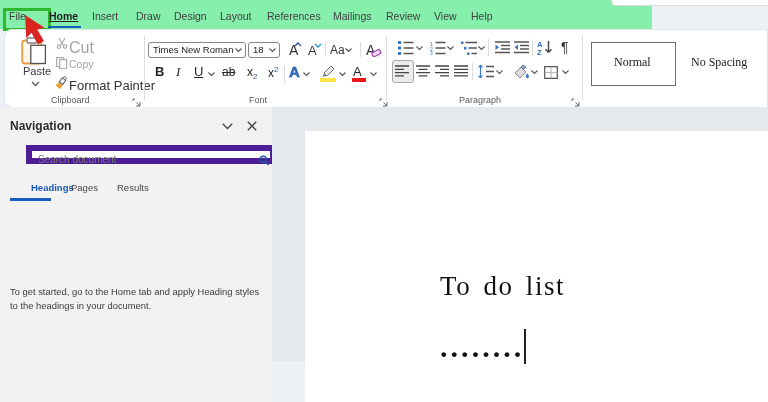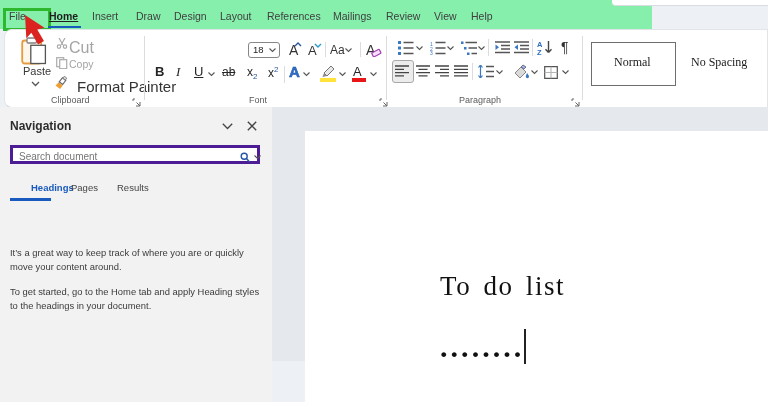--- a/index.html
+++ b/index.html
@@ -15,22 +15,22 @@
 
 #ribbon{position:absolute;left:4px;top:29px;width:764px;height:79px;background:#fff;
   box-sizing:border-box;border-radius:8px 0 0 8px;border:1px solid #e2e5e8;border-bottom-color:#d3d7db;}
 .sep{position:absolute;top:6px;width:1px;height:64px;background:#dadde0;}
 .glabel{position:absolute;top:65px;font-size:9px;color:#5b5b5b;}
 .launch{position:absolute;width:9px;height:9px;}
 .combo{position:absolute;background:#fff;border:1px solid #868686;border-radius:3px;height:14px;}
 
 #nav{position:absolute;left:0;top:107px;width:272px;height:295px;background:#f2f2f2;}
 #navtitle{position:absolute;left:10px;top:12px;font-size:12px;font-weight:700;color:#2d2d2d;}
-#searchbox{position:absolute;left:10px;top:38px;width:250px;height:19px;background:#fff;
-  border:3px solid #4c1d95;box-sizing:border-box;}
+#searchbox{position:absolute;left:26px;top:38px;width:250px;height:19px;background:#fff;
+  border:6px solid #4c1d95;box-sizing:border-box;}
 #searchtext{position:absolute;left:6px;top:3px;font-size:10px;color:#767676;}
 .navtab{position:absolute;top:75px;font-size:9.5px;color:#444;}
 .navp{position:absolute;left:10px;font-size:9.4px;color:#3b3b3b;line-height:14px;width:252px;}
 
 #docarea{position:absolute;left:272px;top:107px;width:496px;height:254px;background:#e5e9ed;}
 #page{position:absolute;left:33px;top:24px;width:463px;height:271px;background:#fff;}
 #title{position:absolute;left:135px;top:140px;font-family:"Liberation Serif",serif;
   font-size:27px;letter-spacing:1.6px;word-spacing:3.8px;color:#111;}
 </style>
 </head>
@@ -76,27 +76,33 @@
       <rect x="0.7" y="0.7" width="7" height="9" fill="#fff" stroke="#ababab" stroke-width="1.2"></rect>
       <rect x="3.7" y="2.7" width="7" height="9" fill="#fff" stroke="#ababab" stroke-width="1.2"></rect>
     </svg>
     <div class="abs" style="left:64px;top:28px;font-size:10.5px;color:#a4a4a4;">Copy</div>
 
     <svg class="abs" style="left:49px;top:46px;" width="14" height="14" viewBox="0 0 14 14">
       <path d="M1.5 9.5L6 13l2.8-3.6-4-3.2z" fill="#ee9f35"></path>
       <path d="M5.2 5.8l3.2-4 3.4 2.6-3.1 4z" fill="#fff" stroke="#6a6a6a" stroke-width="1.1"></path>
       <path d="M8.8 2.2l1.6-2 2.4 2-1.6 2z" fill="#d8d8d8" stroke="#6a6a6a" stroke-width="0.8"></path>
     </svg>
-    <div class="abs" style="left:72px;top:48px;font-size:15px;color:#333;">Format Painter</div>
+    <div class="abs" style="left:64px;top:48px;font-size:13px;color:#333;">Format Painter</div>
     <div class="glabel" style="left:46px;">Clipboard</div>
     <svg class="launch" style="left:127px;top:68px;" viewBox="0 0 9 9">
         <path d="M1 1v2M1 1h2M8 8H4M8 8V4M8 8L4.5 4.5" stroke="#666" stroke-width="1" fill="none"></path>
       </svg>
     <div class="sep" style="left:139px;"></div>
 
+    <div class="combo" style="left:143px;top:12px;width:96px;">
+      <div class="abs" style="left:4px;top:1px;font-size:9.5px;color:#222;">Times New Roman</div>
+      <svg class="abs" style="right:3px;top:5px;" width="7" height="5" viewBox="0 0 7 5">
+          <path d="M0.5 0.5L3.5 3.5L6.5 0.5" stroke="#555" stroke-width="1.1" fill="none"></path>
+        </svg>
+    </div>
     <div class="combo" style="left:243px;top:12px;width:30px;">
       <div class="abs" style="left:4px;top:1px;font-size:9.5px;color:#222;">18</div>
       <svg class="abs" style="right:3px;top:5px;" width="7" height="5" viewBox="0 0 7 5">
           <path d="M0.5 0.5L3.5 3.5L6.5 0.5" stroke="#555" stroke-width="1.1" fill="none"></path>
         </svg>
     </div>
     <div class="abs" style="left:284px;top:12px;font-size:14px;color:#333;">A</div>
     <svg class="abs" style="left:289px;top:12px;" width="8" height="5" viewBox="0 0 8 5">
         <path d="M1 4L4 1l3 3" stroke="#2b579a" stroke-width="1.4" fill="none"></path>
       </svg>
@@ -259,21 +265,20 @@
         <path d="M6.5 6.5L9.5 10" stroke="#2456a4" stroke-width="1.4"></path>
       </svg>
       <svg class="abs" style="left:241px;top:7px;" width="7" height="5" viewBox="0 0 7 5">
           <path d="M0.5 0.5L3.5 3.5L6.5 0.5" stroke="#555" stroke-width="1.1" fill="none"></path>
         </svg>
     </div>
     <div class="navtab" style="left:12px;font-weight:700;color:#185abd;margin-left:19px;">Headings</div>
     <div class="abs" style="left:10px;top:91px;width:41px;height:3px;background:#185abd;"></div>
     <div class="navtab" style="left:71px;">Pages</div>
     <div class="navtab" style="left:117px;">Results</div>
-    <div class="navp" style="top:139px;">It’s a great way to keep track of where you are or quickly move your content around.</div>
     <div class="navp" style="top:178px;">To get started, go to the Home tab and apply Heading styles to the headings in your document.</div>
   </div>
 
   <div id="docarea">
     <div id="page">
       <div id="title">To do list</div>
       <div class="abs" style="left:135px;top:199px;font-family:'Liberation Serif',serif;font-size:30px;font-weight:700;letter-spacing:3.05px;color:#111;">........</div>
       <div class="abs" style="left:219px;top:198px;width:1.5px;height:35px;background:#222;"></div>
     </div>
   </div>

